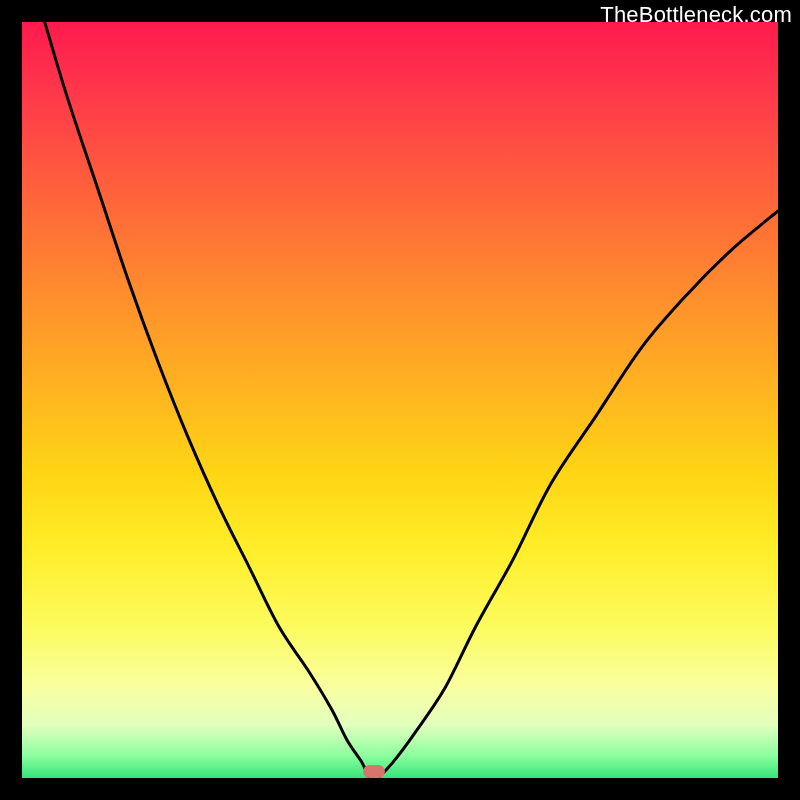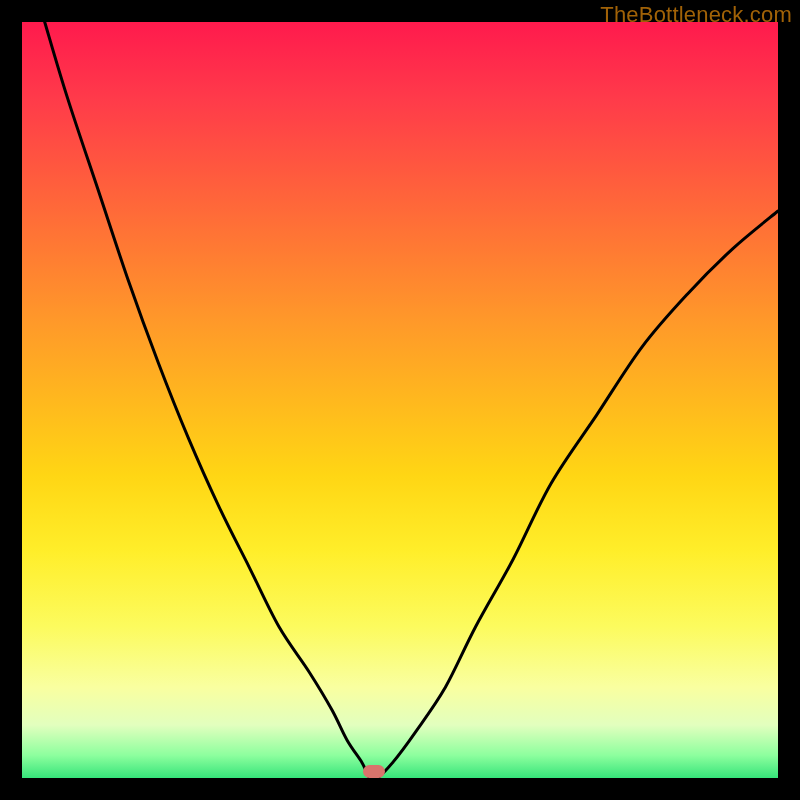--- a/index.html
+++ b/index.html
@@ -29,21 +29,21 @@
       #f9ffa0 88%,
       #e2ffbe 93%,
       #8dff9e 97%,
       #36e47a 100%
     );
   }
   .watermark {
     position: absolute;
     top: 2px;
     right: 8px;
-    color: #a16207;
+    color: #ffffff;
     font-size: 22px;
     letter-spacing: 0.2px;
     z-index: 5;
   }
   .curve-layer {
     position: absolute;
     left: 0; top: 0;
     width: 756px;
     height: 756px;
     z-index: 2;

